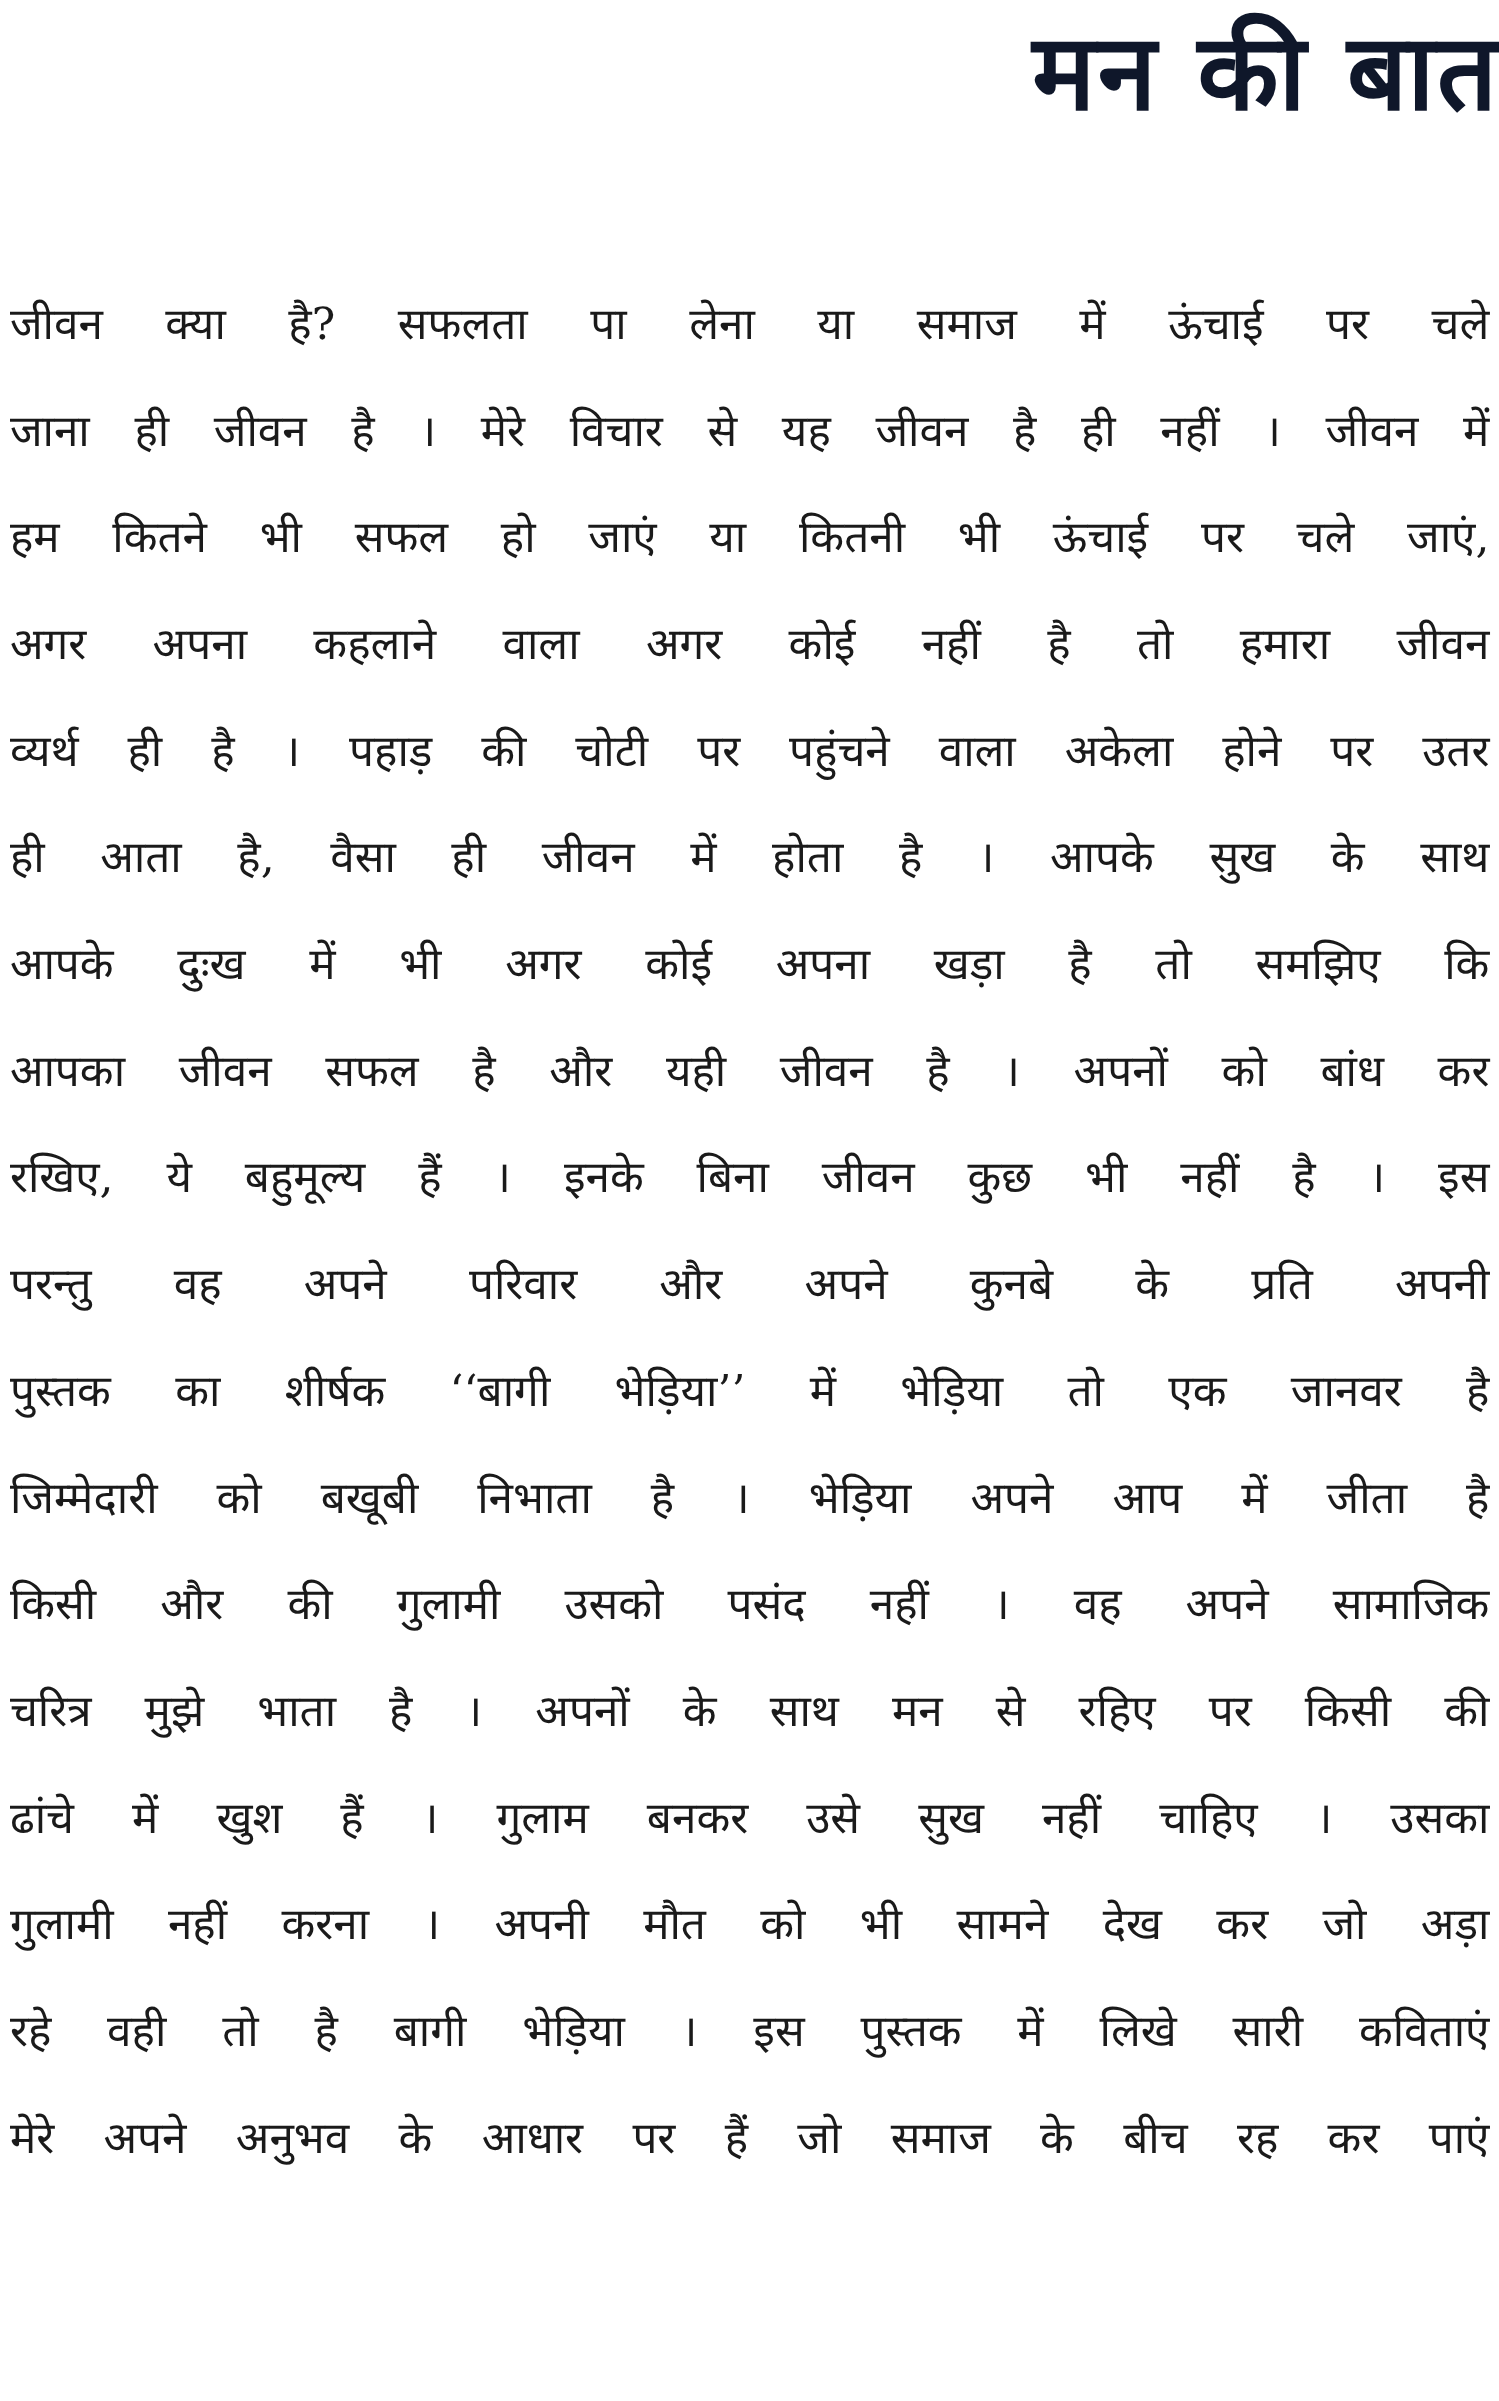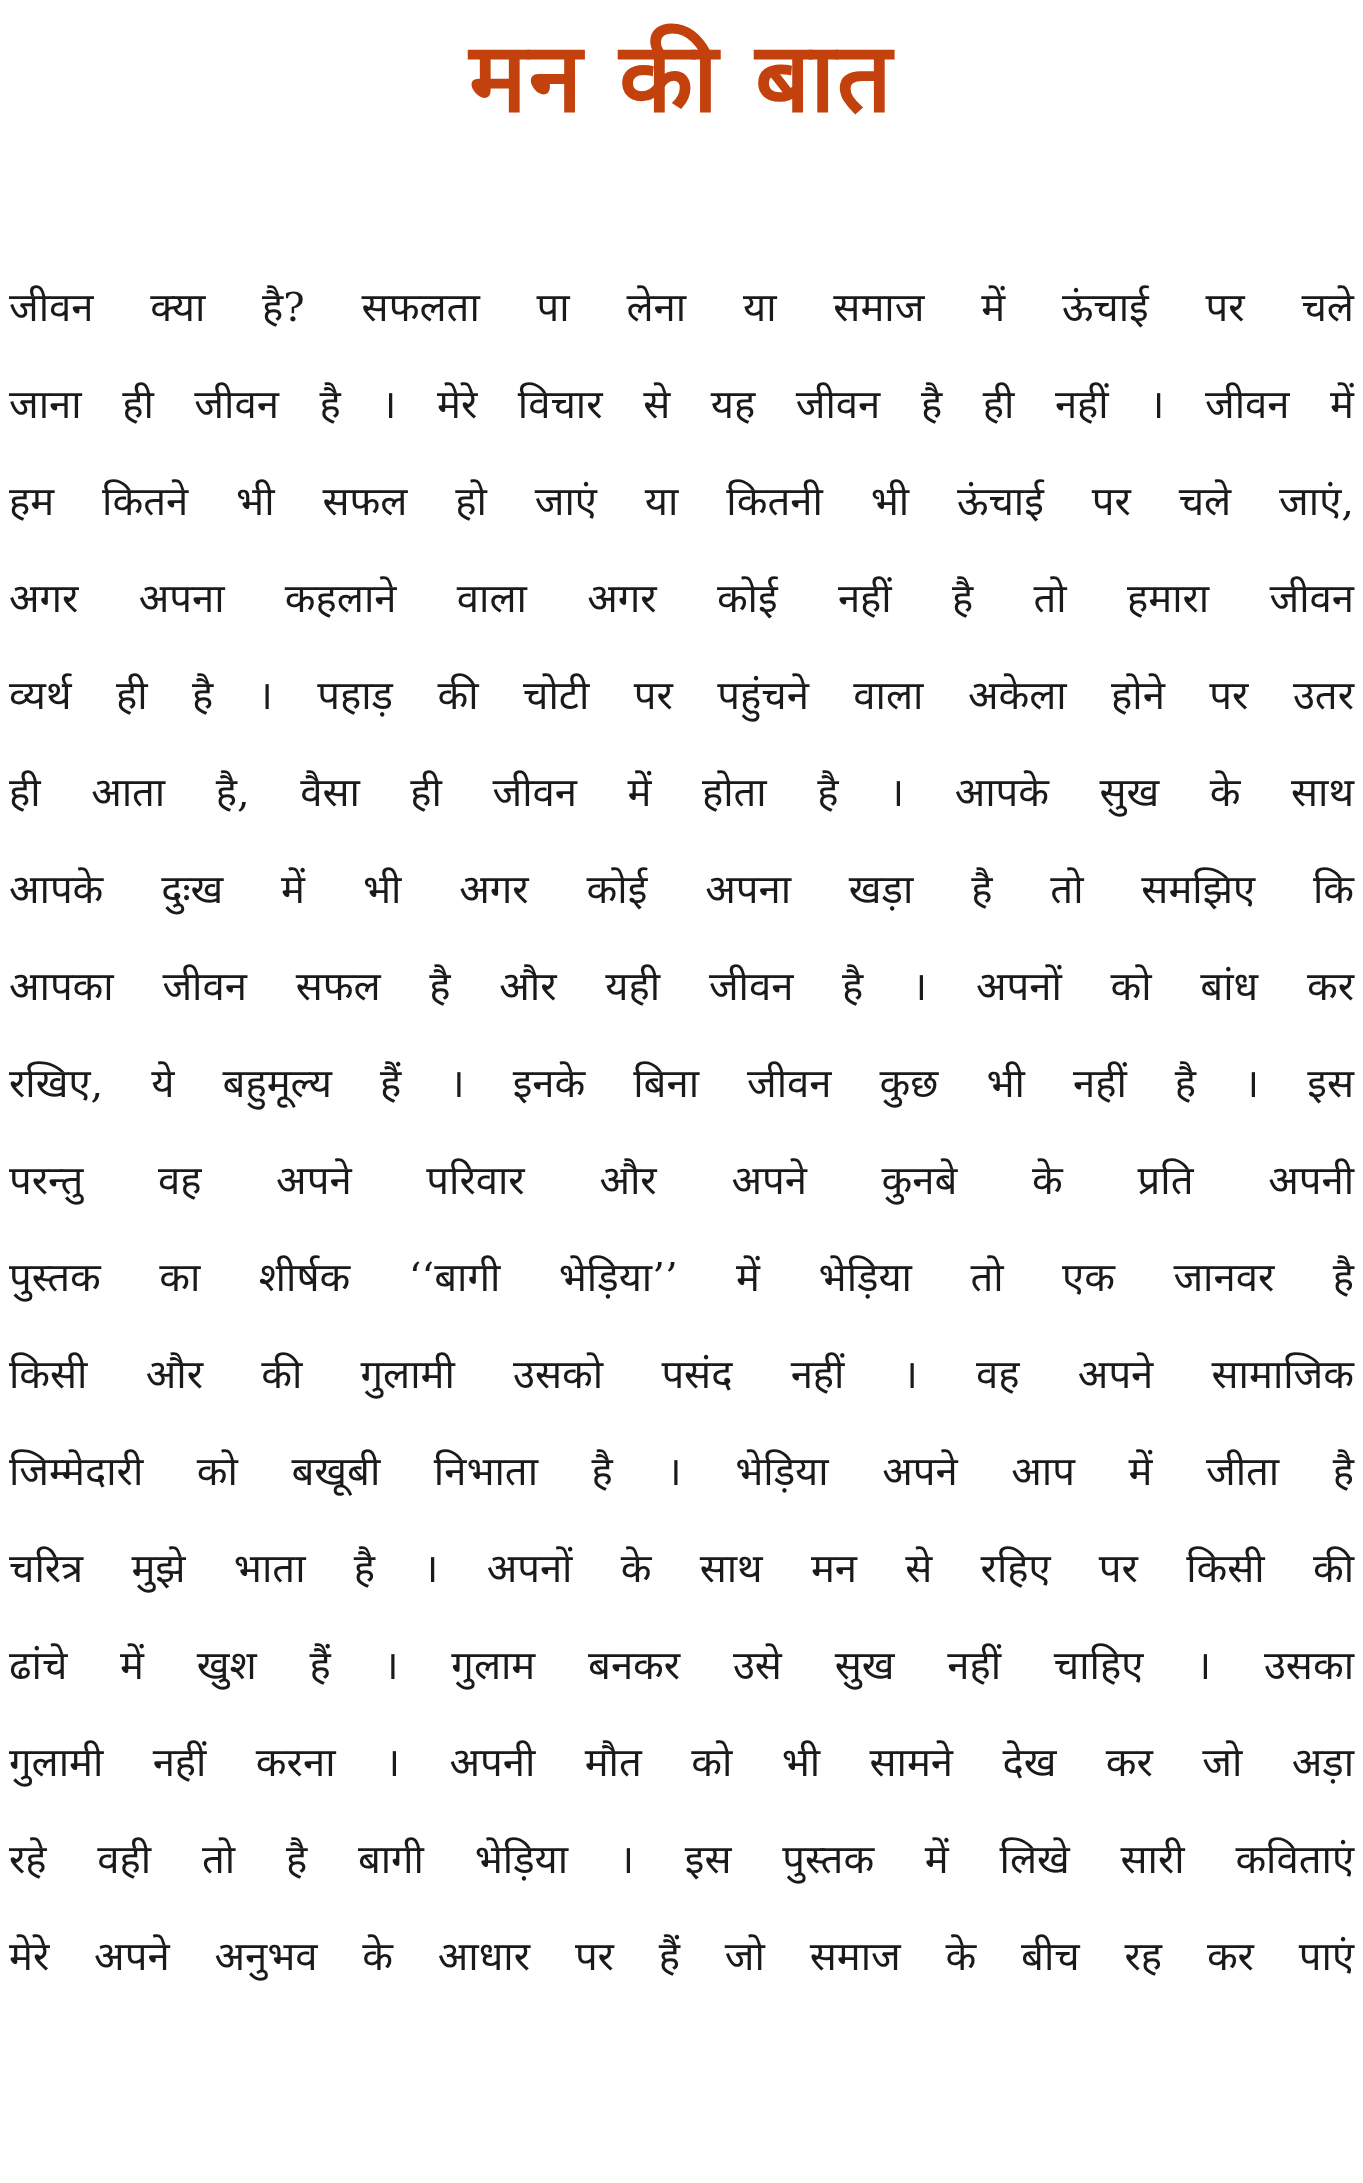--- a/index.html
+++ b/index.html
@@ -12,27 +12,27 @@
     width: 1363px;
     height: 2183px;
     margin: 0 auto;
     background: #ffffff;
     color: #161616;
     overflow: hidden;
     font-family: "DejaVu Serif", serif;
   }
   .page-title {
     margin: 0;
-    padding-top: 20px;
-    text-align: center;
+    padding-top: 8px;
+    text-align: right;
     font-size: 96px;
     line-height: 1.22;
     font-weight: 900;
     letter-spacing: 2px;
-    color: #c2410c;
+    color: #0f172a;
     font-family: "DejaVu Sans", sans-serif;
   }
   .body-text {
     margin-top: 122px;
     padding: 0 9px;
   }
   .text-line {
     font-size: 40px;
     line-height: 97px;
     height: 97px;
@@ -59,22 +59,22 @@
     <div class="text-line">जाना ही जीवन है । मेरे विचार से यह जीवन है ही नहीं । जीवन में</div>
     <div class="text-line">हम कितने भी सफल हो जाएं या कितनी भी ऊंचाई पर चले जाएं,</div>
     <div class="text-line">अगर अपना कहलाने वाला अगर कोई नहीं है तो हमारा जीवन</div>
     <div class="text-line">व्यर्थ ही है । पहाड़ की चोटी पर पहुंचने वाला अकेला होने पर उतर</div>
     <div class="text-line">ही आता है, वैसा ही जीवन में होता है । आपके सुख के साथ</div>
     <div class="text-line">आपके दुःख में भी अगर कोई अपना खड़ा है तो समझिए कि</div>
     <div class="text-line">आपका जीवन सफल है और यही जीवन है । अपनों को बांध कर</div>
     <div class="text-line">रखिए, ये बहुमूल्य हैं । इनके बिना जीवन कुछ भी नहीं है । इस</div>
     <div class="text-line">परन्तु वह अपने परिवार और अपने कुनबे के प्रति अपनी</div>
     <div class="text-line">पुस्तक का शीर्षक ‘‘बागी भेड़िया’’ में भेड़िया तो एक जानवर है</div>
+    <div class="text-line">जिम्मेदारी को बखूबी निभाता है । भेड़िया अपने आप में जीता है</div>
     <div class="text-line">किसी और की गुलामी उसको पसंद नहीं । वह अपने सामाजिक</div>
-    <div class="text-line">जिम्मेदारी को बखूबी निभाता है । भेड़िया अपने आप में जीता है</div>
     <div class="text-line">चरित्र मुझे भाता है । अपनों के साथ मन से रहिए पर किसी की</div>
     <div class="text-line">ढांचे में खुश हैं । गुलाम बनकर उसे सुख नहीं चाहिए । उसका</div>
     <div class="text-line">गुलामी नहीं करना । अपनी मौत को भी सामने देख कर जो अड़ा</div>
     <div class="text-line">रहे वही तो है बागी भेड़िया । इस पुस्तक में लिखे सारी कविताएं</div>
     <div class="text-line">मेरे अपने अनुभव के आधार पर हैं जो समाज के बीच रह कर पाएं</div>
   </div>
 
 </div>
 
 </body></html>

